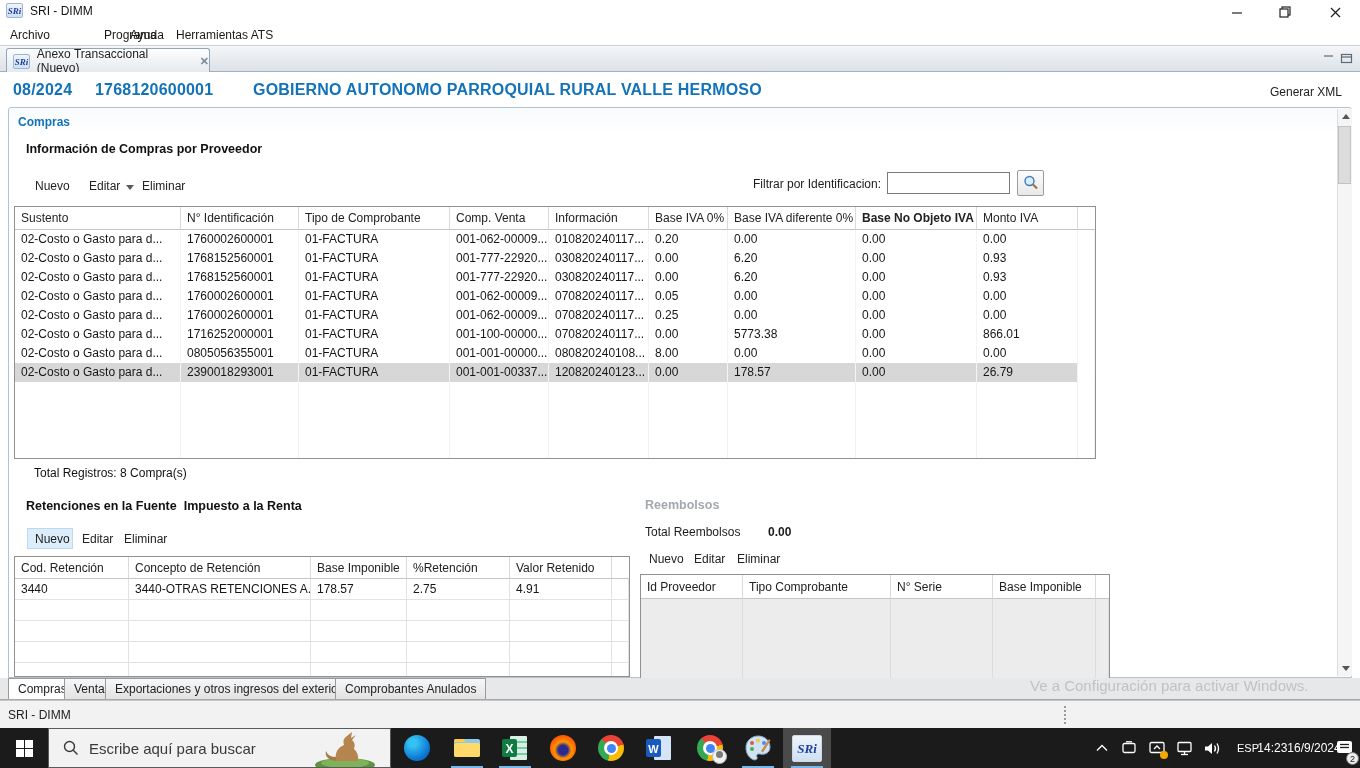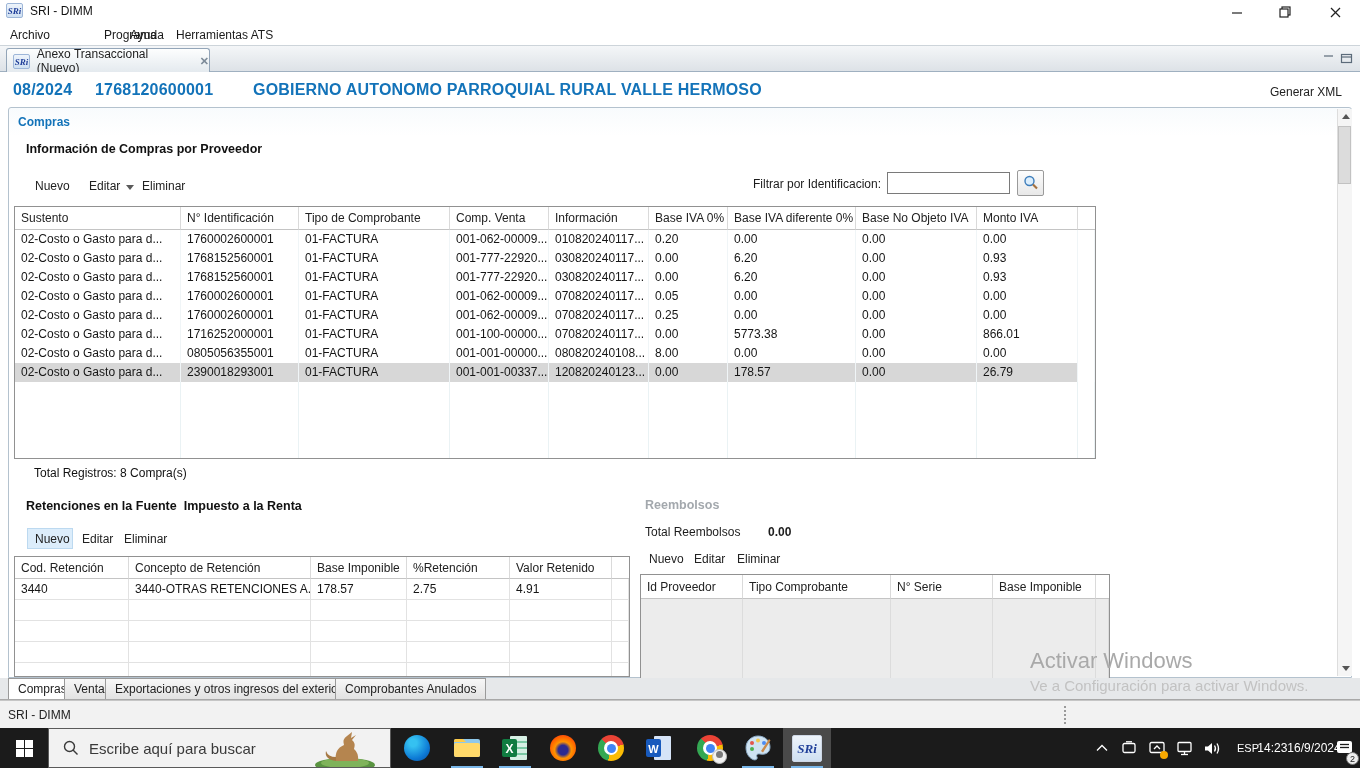--- a/index.html
+++ b/index.html
@@ -209,21 +209,21 @@
 
   <div class="tbl" id="compras-table">
       <div class="trow thead" style="height: 23px;">
         <div class="tcell hcell" style="width: 166px; line-height: 23px;">Sustento</div>
         <div class="tcell hcell" style="width: 118px; line-height: 23px;">N° Identificación</div>
         <div class="tcell hcell" style="width: 151px; line-height: 23px;">Tipo de Comprobante</div>
         <div class="tcell hcell" style="width: 99px; line-height: 23px;">Comp. Venta</div>
         <div class="tcell hcell" style="width: 100px; line-height: 23px;">Información</div>
         <div class="tcell hcell" style="width: 79px; line-height: 23px;">Base IVA 0%</div>
         <div class="tcell hcell" style="width: 128px; line-height: 23px;">Base IVA diferente 0%</div>
-        <div class="tcell hcell" style="width: 121px; line-height: 23px;">Base No Objeto IVA</div>
+        <div class="tcell hcell" style="width: 121px; line-height: 23px; font-weight: bold;">Base No Objeto IVA</div>
         <div class="tcell hcell" style="width: 101px; line-height: 23px;">Monto IVA</div>
         <div class="tcell hcell tfill" style="line-height: 23px;"></div>
       </div>
       <div class="trow tdata" style="height: 19px;">
         <div class="tcell" style="width: 166px; line-height: 19px;">02-Costo o Gasto para d...</div>
         <div class="tcell" style="width: 118px; line-height: 19px;">1760002600001</div>
         <div class="tcell" style="width: 151px; line-height: 19px;">01-FACTURA</div>
         <div class="tcell" style="width: 99px; line-height: 19px;">001-062-00009...</div>
         <div class="tcell" style="width: 100px; line-height: 19px;">010820240117...</div>
         <div class="tcell" style="width: 79px; line-height: 19px;">0.20</div>
@@ -413,21 +413,20 @@
   <div class="abs" id="vscroll">
     <div class="scr-btn" style="top:0;">
         <div class="arr-up"></div>
       </div>
     <div class="scr-btn" style="top:552px;">
         <div class="arr-dn"></div>
       </div>
   </div>
   <div class="abs" id="scroll-thumb" style="left:1338px; top:126px;"></div>
 
-  <span class="abs" id="wm1">Activar Windows</span>
   <span class="abs" id="wm2">Ve a Configuración para activar Windows.</span>
 
   <div class="abs" id="bottomtabs">
     <span class="btab active" style="left:8px;">Compras</span>
     <span class="btab" style="left:64px;">Ventas</span>
     <span class="btab" style="left:105px;">Exportaciones y otros ingresos del exterior</span>
     <span class="btab" style="left:335px;">Comprobantes Anulados</span>
   </div>
 
   <div class="abs" id="statusbar">

